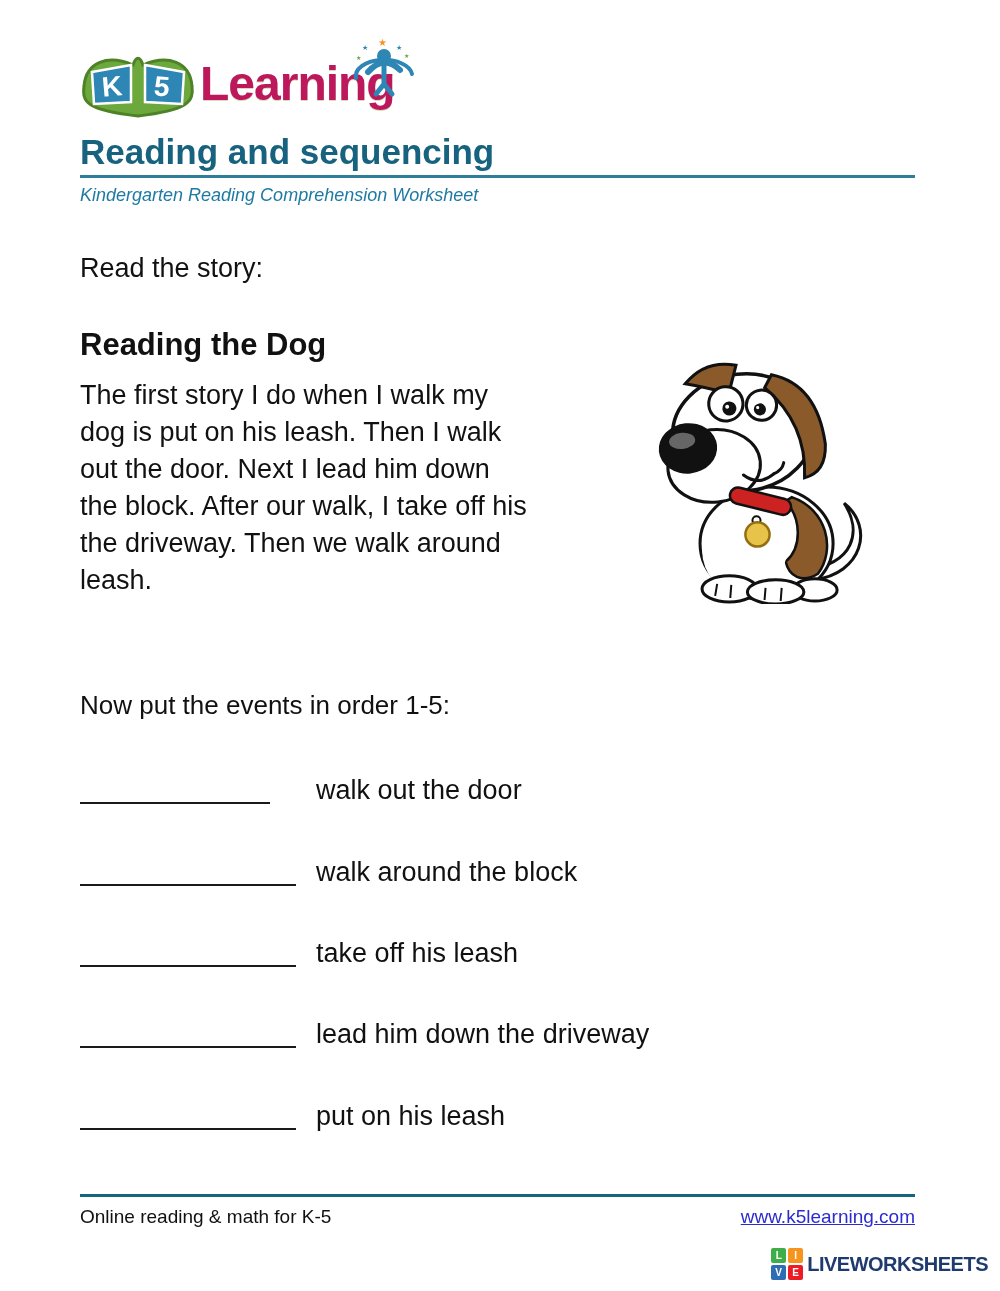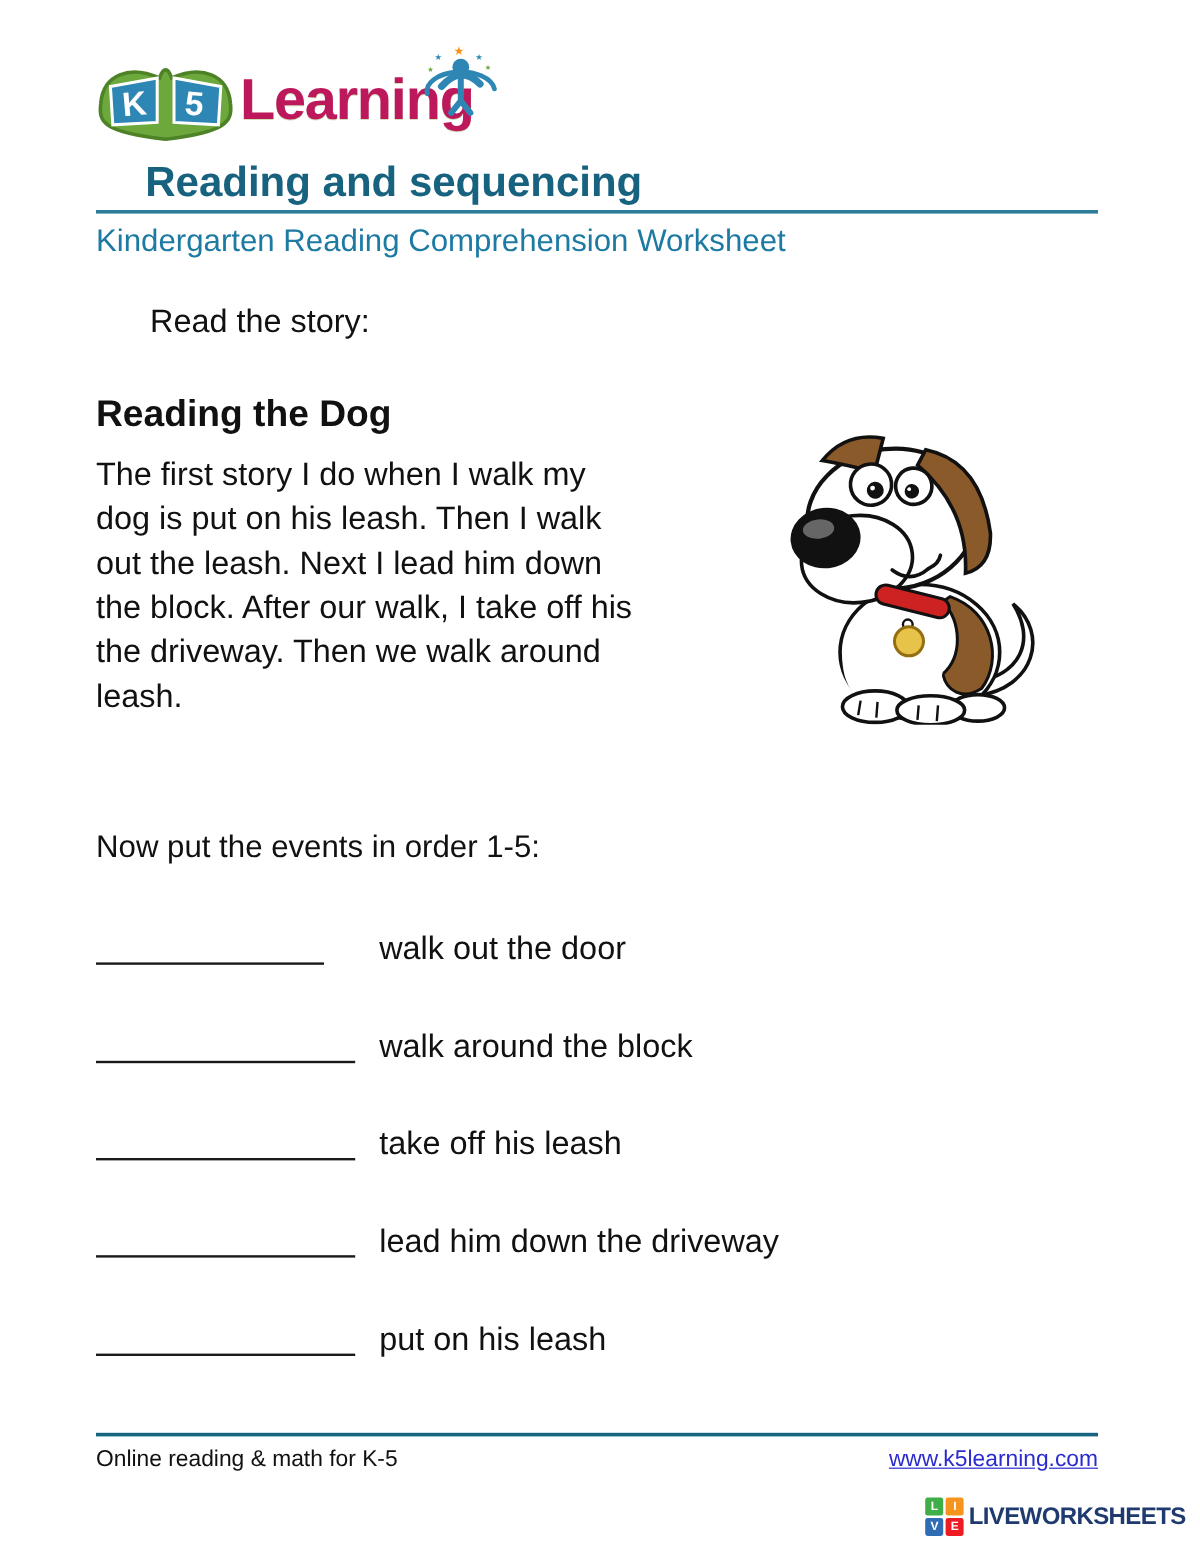--- a/index.html
+++ b/index.html
@@ -18,26 +18,26 @@
   .k5-word-wrap { position:relative; margin-left:2px; height:80px; }
   .k5-word {
     font-size:48px; font-weight:bold; color:#be185d;
     line-height:84px; letter-spacing:-1px;
     text-shadow:0 1px 0 #cfe0b8;
   }
   .k5-person { position:absolute; left:148px; top:-4px; width:72px; height:60px; }
   
   .ws-title {
     position:absolute; left:80px; top:132px;
-    font-size:35px; font-weight:bold; color:#16627f; letter-spacing:0;margin-left:41px;
+    font-size:35px; font-weight:bold; color:#16627f; letter-spacing:0;
   }
   .ws-rule { position:absolute; left:80px; top:175px; width:835px; height:3px; background:#2e7d99; }
-  .ws-subtitle { position:absolute; left:80px; top:185px; font-size:26px; color:#1d7aa3; }
+  .ws-subtitle { position:absolute; left:80px; top:185px; font-size:18px; color:#1d7aa3;font-style:italic; }
   
-  .read-prompt { position:absolute; left:80px; top:253px; font-size:27px;margin-left:45px; }
+  .read-prompt { position:absolute; left:80px; top:253px; font-size:27px; }
   .story-title { position:absolute; left:80px; top:327px; font-size:31px; font-weight:bold; }
   .story-text { position:absolute; left:80px; top:377px; width:590px; font-size:27px; line-height:37px; }
   .dog-figure { position:absolute; left:640px; top:350px; width:238px; height:254px; }
   
   .exercise-prompt { position:absolute; left:80px; top:690px; font-size:26px; }
   .seq-row { position:absolute; left:80px; width:720px; height:40px; }
   .seq-blank {
     position:absolute; left:0; bottom:2px; height:30px;
     border-bottom:2px solid #1a1a1a; display:inline-block;
   }
@@ -99,21 +99,21 @@
   <div class="ws-title">Reading and sequencing</div>
   <div class="ws-rule"></div>
   <div class="ws-subtitle">Kindergarten Reading Comprehension Worksheet</div>
 
   <div class="read-prompt">Read the story:</div>
   <div class="story-title">Reading the Dog</div>
 
   <div class="story-text">
     <div>The first story I do when I walk my</div>
     <div>dog is put on his leash. Then I walk</div>
-    <div>out the leash. Next I lead him down</div>
+    <div>out the door. Next I lead him down</div>
     <div>the block. After our walk, I take off his</div>
     <div>the driveway. Then we walk around</div>
     <div>leash.</div>
   </div>
 
   <svg class="dog-figure" viewBox="0 0 235 252">
 
     <path d="M172,228 C220,222 232,176 202,152 C220,180 212,212 164,218 Z" fill="#ffffff" stroke="#111111" stroke-width="3"></path>
 
     <ellipse cx="125" cy="192" rx="66" ry="56" fill="#ffffff" stroke="#111111" stroke-width="3"></ellipse>

